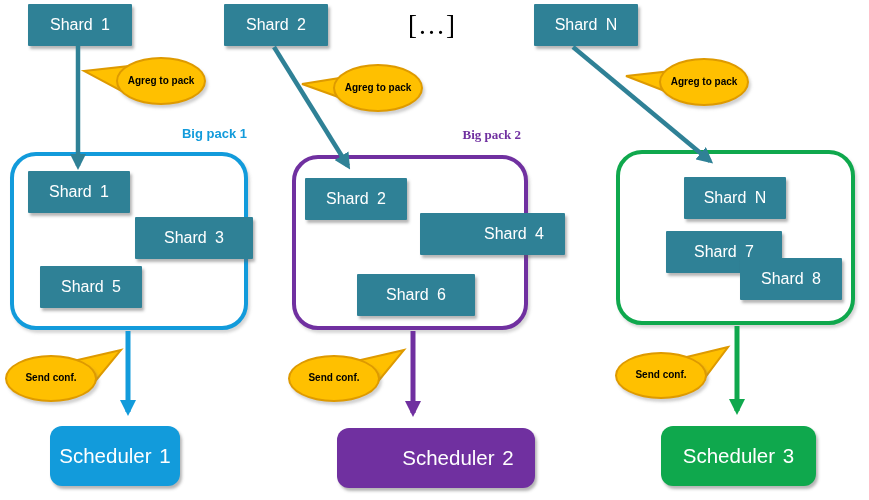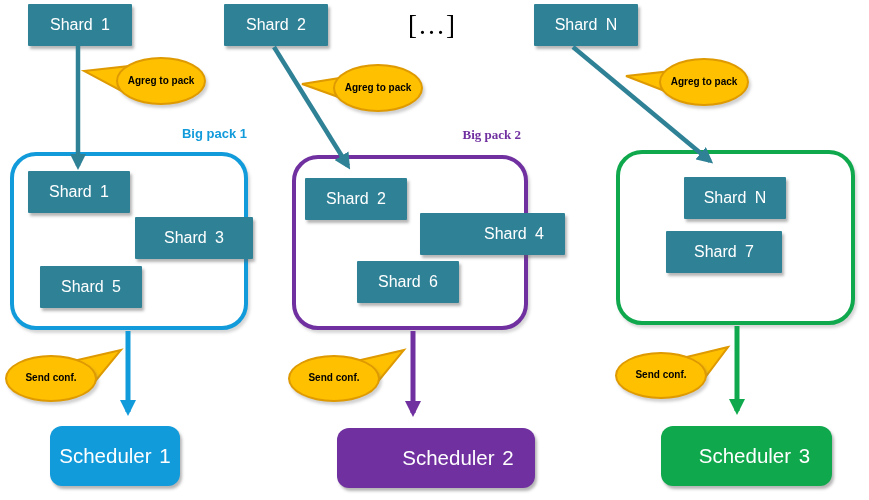--- a/index.html
+++ b/index.html
@@ -43,21 +43,21 @@
   }
   .sched{
     position:absolute;z-index:3;color:#fff;
     border-radius:12px;
     display:flex;align-items:center;justify-content:center;
     font-size:20.5px;word-spacing:2px;
     box-shadow:2px 3px 3px rgba(90,90,90,.45);
   }
   .s1{background:var(--col1);}
   .s2{background:var(--col2);}
-  .s3{background:var(--col3);padding-left:16px;}
+  .s3{background:var(--col3);}
   .ellipsis{
     position:absolute;z-index:2;color:#000;
     font-family:"Liberation Serif", serif;font-size:27px;letter-spacing:1px;
   }
 </style>
 </head>
 <body>
 
 <div class="stage">
 
@@ -103,25 +103,26 @@
   <div class="bubble" style="left:5px;top:355px;width:92px;height:47px;">Send conf.</div>
   <div class="sched s1" style="left:50px;top:426px;width:130px;height:60px;">Scheduler 1</div>
 
   <div class="shard" style="left:224px;top:4px;width:104px;height:42px;">Shard 2</div>
   <div class="ellipsis" style="left:408px;top:10px;">[…]</div>
   <div class="bubble" style="left:333px;top:64px;width:90px;height:48px;">Agreg to pack</div>
   <div class="ptitle t2" style="right:348px;top:127px;">Big pack 2</div>
   <div class="pack p2" style="left:292px;top:155px;width:228px;height:167px;"></div>
   <div class="shard" style="left:305px;top:178px;width:102px;height:42px;">Shard 2</div>
   <div class="shard" style="left:420px;top:213px;width:102px;height:42px;padding-left:43px;">Shard 4</div>
-  <div class="shard" style="left:357px;top:261px;width:102px;height:42px;">Shard 6</div>
+  <div class="shard" style="left:357px;top:274px;width:118px;height:42px;">Shard 6</div>
   <div class="bubble" style="left:288px;top:355px;width:92px;height:47px;">Send conf.</div>
   <div class="sched s2" style="left:337px;top:428px;width:154px;height:60px;padding-left:44px;">Scheduler 2</div>
 
   <div class="shard" style="left:534px;top:4px;width:104px;height:42px;">Shard N</div>
   <div class="bubble" style="left:659px;top:58px;width:90px;height:48px;">Agreg to pack</div>
   <div class="pack p3" style="left:616px;top:150px;width:231px;height:167px;"></div>
   <div class="shard" style="left:684px;top:177px;width:102px;height:42px;">Shard N</div>
   <div class="shard" style="left:626px;top:231px;width:116px;height:42px;margin-left:40px;">Shard 7</div>
+  <div class="shard" style="left:740px;top:258px;width:102px;height:42px;">Shard 8</div>
   <div class="bubble" style="left:615px;top:352px;width:92px;height:47px;">Send conf.</div>
   <div class="sched s3" style="left:661px;top:426px;width:155px;height:60px;">Scheduler 3</div>
 
 </div>
 
 </body></html>

